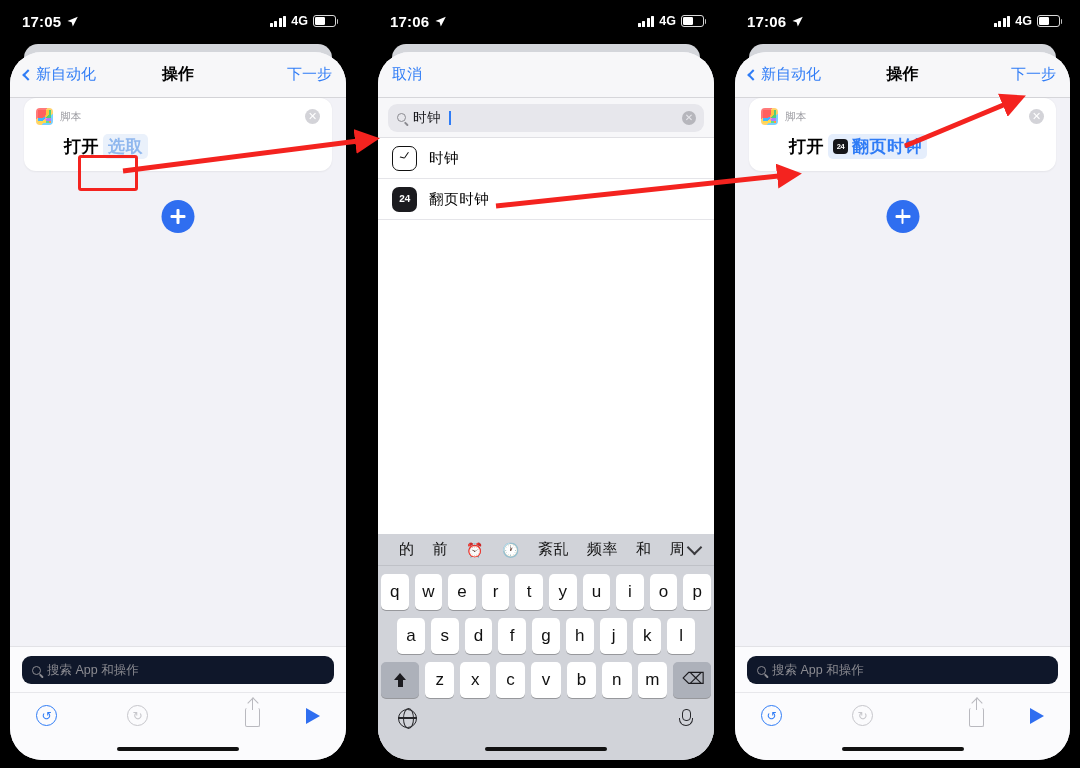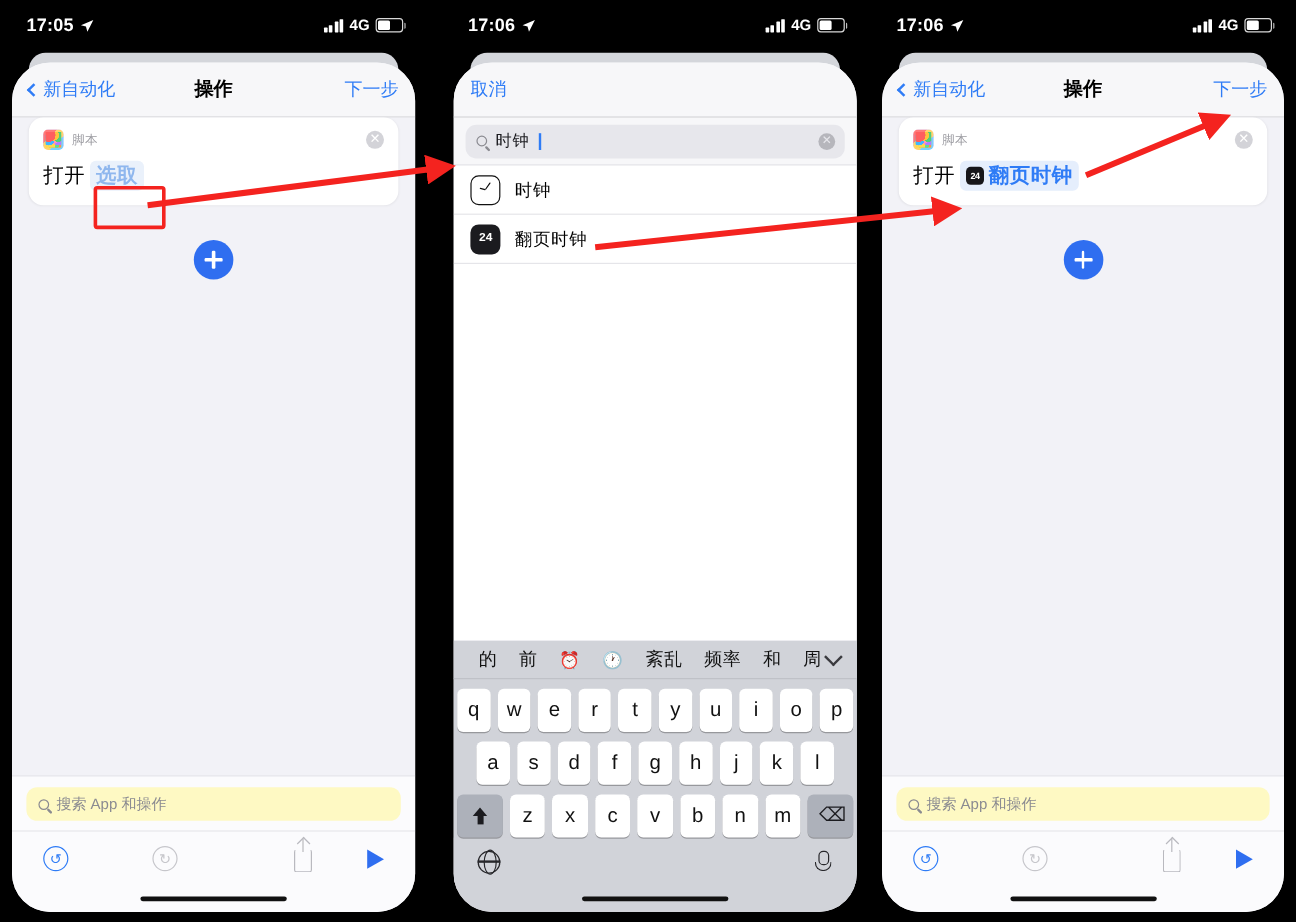--- a/index.html
+++ b/index.html
@@ -102,21 +102,21 @@
       radial-gradient(circle at 50% 80%, #5ae08f 38%, transparent 39%),
       radial-gradient(circle at 80% 80%, #ff9a3d 38%, transparent 39%);
   }
   .ac-kind { font-size:10.5px; color:#9a9aa0; letter-spacing:.3px;}
   .ac-close {
     position:absolute; top:11px; right:12px; width:15px; height:15px; border-radius:50%;
     background:#d3d3d8; color:#fff; font-size:11px; line-height:15px; text-align:center;
     font-weight:700;
   }
   .ac-row { margin-top:9px; display:flex; align-items:center; gap:4px; font-size:17px; }
-  .ac-verb { color:#000; font-weight:400; letter-spacing:.5px; }
+  .ac-verb { color:#000; font-weight:700; letter-spacing:.5px;margin-left:28px; }
   .ac-token {
     color:#8fb7ee; background:#eaf1fb; border-radius:5px; padding:1px 5px;
     font-weight:600; letter-spacing:.5px;
   }
   .ac-token.filled { color:#2f7cf6; background:#e5eefc; display:flex; align-items:center; gap:4px; }
   .mini-app-icon {
     width:15px; height:15px; border-radius:4px; background:#16161a;
     color:#fff; font-size:7.5px; font-weight:700; display:flex;
     align-items:center; justify-content:center; letter-spacing:-.5px;
   }
@@ -132,21 +132,21 @@
   }
   .plus-btn::before, .plus-btn::after {
     content:""; position:absolute; background:#fff; border-radius:1px;
   }
   .plus-btn::before { width:15px; height:2.6px; }
   .plus-btn::after  { width:2.6px; height:15px; }
 
   
   .bottom-wrap { flex:0 0 auto; background:#fbfbfd; border-top:.5px solid #e2e2e6;}
   .search-bar {
-    margin:9px 12px 8px 12px; height:28px; background:#fef9c3; border-radius:9px;
+    margin:9px 12px 8px 12px; height:28px; background:#0f172a; border-radius:9px;
     display:flex; align-items:center; gap:6px; padding:0 10px;
     font-size:12.5px; color:#8b8b91;
   }
   .mag {
     width:9px; height:9px; border:1.5px solid #8b8b91; border-radius:50%;
     position:relative; flex:0 0 auto;
   }
   .mag::after{ content:""; position:absolute; right:-4px; bottom:-3px; width:5px; height:1.5px;
                background:#8b8b91; transform:rotate(45deg); border-radius:1px;}
   .toolbar-row {

